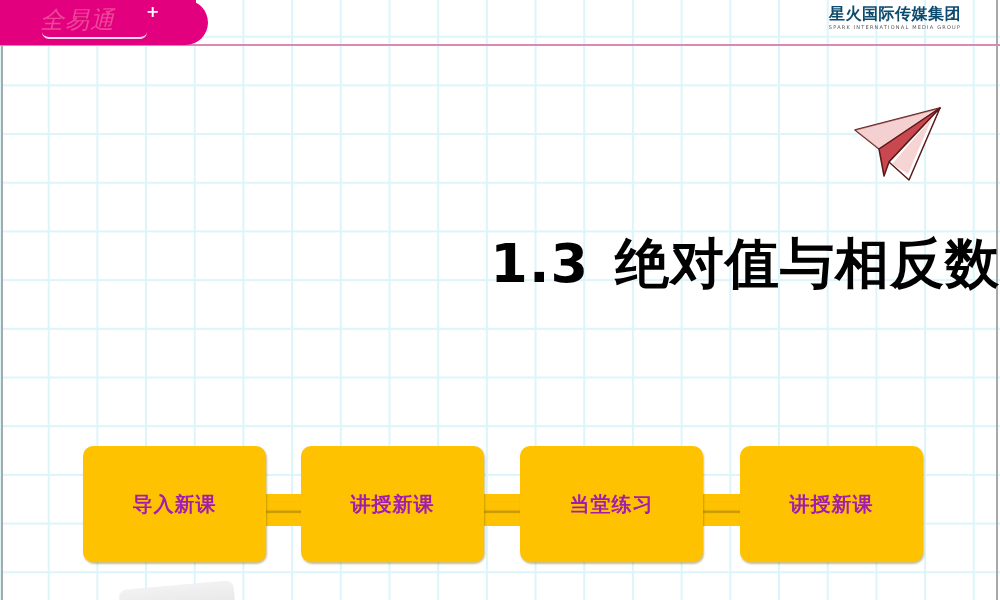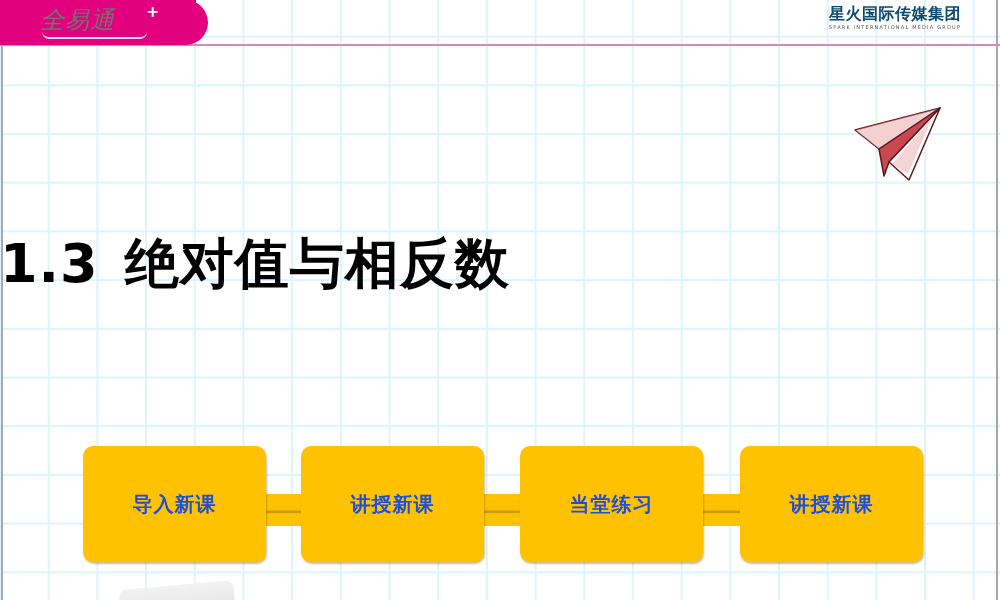--- a/index.html
+++ b/index.html
@@ -24,46 +24,46 @@
       background: #e3007f;
       border-radius: 0 0 26px 0;
       border-top-right-radius: 0;
     }
     .logo-tab::after {
       content: ""; position: absolute; right: -12px; top: 0; width: 40px; height: 45px;
       background: #e3007f; border-radius: 0 30px 30px 0;
     }
     .logo-text {
       position: absolute; left: 40px; top: 4px; z-index: 2;
-      color: #737373; font-family: "DejaVu Serif", "Liberation Serif", serif;
+      color: #ec4899; font-family: "DejaVu Serif", "Liberation Serif", serif;
       font-size: 24px; font-style: italic; letter-spacing: 1px;
     }
     .logo-plus { position: absolute; left: 146px; top: 2px; z-index: 2; color: #fff; font-size: 16px; font-weight: bold; }
     .logo-swoosh {
       position: absolute; left: 42px; top: 32px; width: 105px; height: 5px; z-index: 2;
       border-bottom: 2px solid #ffd6ec; border-radius: 0 0 60px 60px;
     }
     .company {
       position: absolute; left: 825px; top: 4px; text-align: center; width: 140px;
     }
     .company-name { font-size: 16px; color: #0c4a6e; font-weight: bold; letter-spacing: 0.5px; line-height: 20px; }
     .company-sub { font-size: 5px; color: #555; letter-spacing: 1.2px; line-height: 7px; }
     .title {
-      position: absolute; left: 0; top: 228px; width: 1000px; text-align: left;
+      position: absolute; left: 0; top: 228px; width: 1000px; text-align: right;
       font-size: 54px; font-weight: bold; color: #000; letter-spacing: 1px;
       padding-left: 0;
     }
     .title-num { margin-right: 26px; }
     .plane { position: absolute; left: 852px; top: 104px; width: 92px; height: 80px; }
     .step {
       position: absolute; top: 446px; width: 183px; height: 116px;
       background: #fec200; border-radius: 10px;
       box-shadow: 1px 2px 2px rgba(140,110,0,0.45);
       display: flex; align-items: center; justify-content: center;
-      font-size: 20px; font-weight: bold; color: #1d4ed8; letter-spacing: 1px;
+      font-size: 20px; font-weight: bold; color: #a21caf; letter-spacing: 1px;
     }
     .connector {
       position: absolute; top: 494px; height: 32px; background: #fec200;
     }
     .connector-pill {
       position: absolute; top: 501px; height: 11px; border-radius: 6px;
       background: #fec200;
       box-shadow: inset 0 -1px 2px rgba(120,90,0,0.55), 0 1px 1px rgba(120,90,0,0.4);
     }
     .corner-card {

